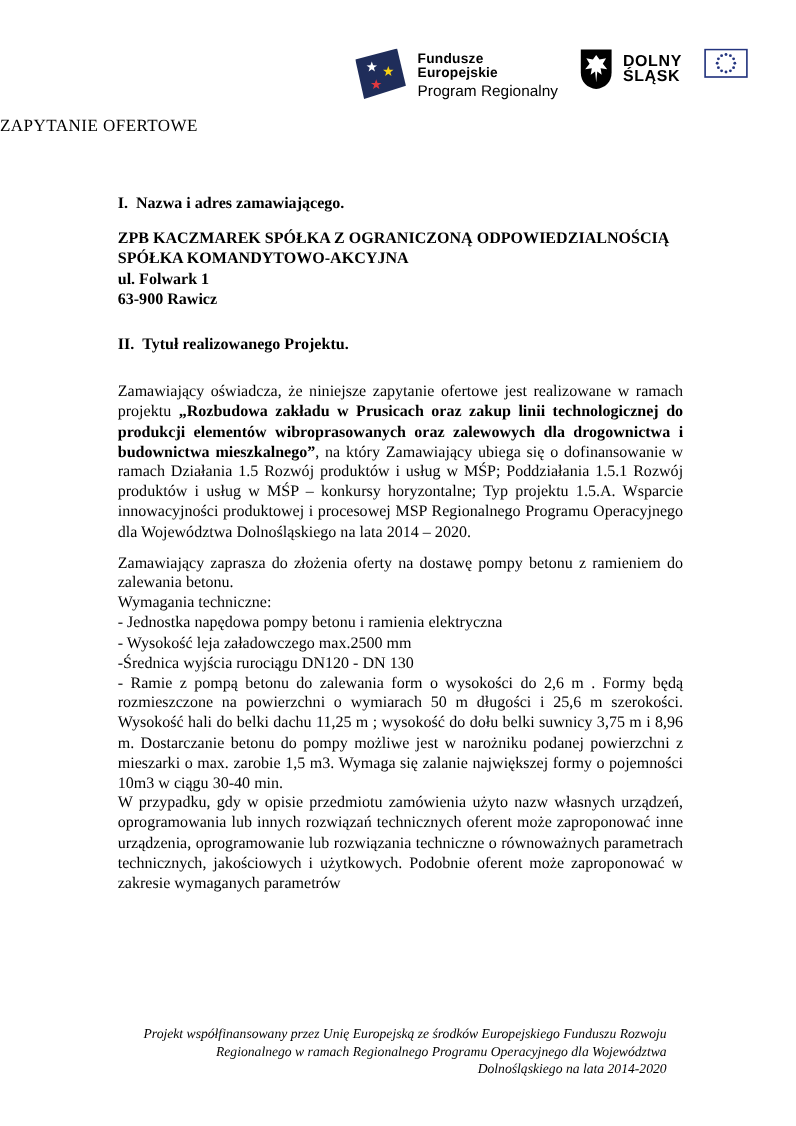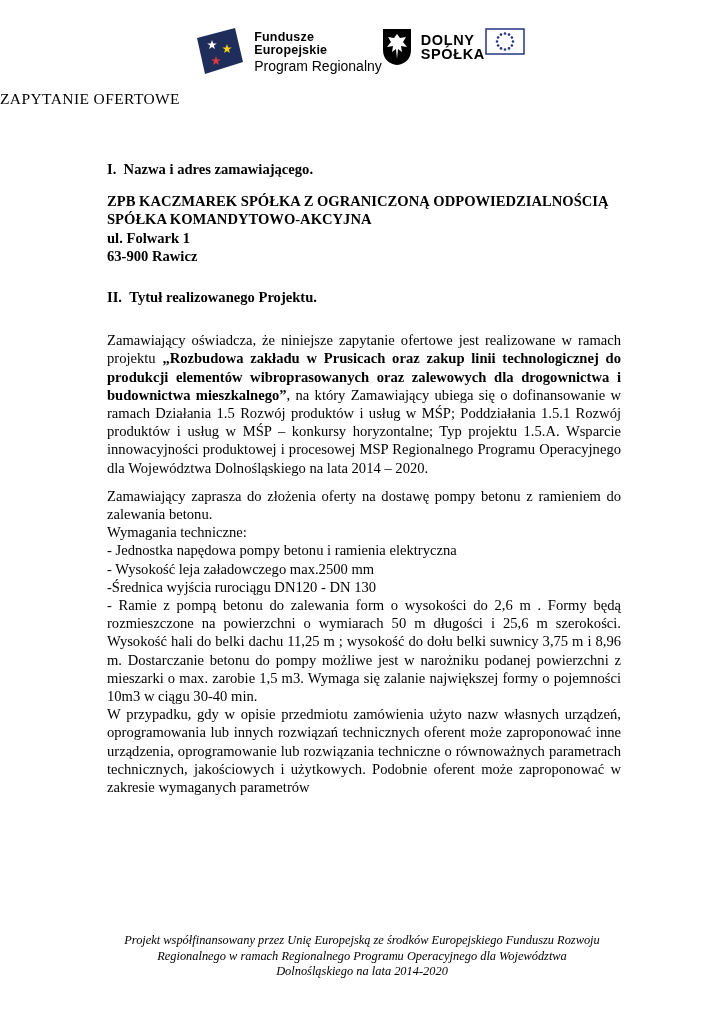--- a/index.html
+++ b/index.html
@@ -4,22 +4,23 @@
 <style>
   * { box-sizing: border-box; }
   html, body { margin: 0; padding: 0; background: #ffffff; }
   .page {
     width: 724px; height: 1024px; margin: 0 auto; background: #ffffff;
     position: relative; overflow: hidden; color: #000;
     font-family: "Liberation Serif", serif;
   }
   
   .logos {
-    display: flex; justify-content: center; align-items: flex-start;
-    padding: 28px 44px 0 42px;
+    display: flex; justify-content: flex-end; align-items: flex-start;
+    padding: 44px 44px 0 42px;
+    gap: 20px;
   }
   .logo { display: flex; align-items: center; gap: 9px; font-family: "Liberation Sans", sans-serif; }
   .fe-title { font-weight: bold; font-size: 12.5px; line-height: 13px; letter-spacing: .2px; }
   .fe-sub   { font-size: 14px; line-height: 10px; margin-top: 4px; }
   .ds-text  { font-weight: bold; font-size: 14.5px; line-height: 14px; letter-spacing: .6px; }
   .eu-text  { text-align: left; }
   .eu-title { font-weight: bold; font-size: 12px; line-height: 14px; }
   .eu-sub   { font-size: 8.6px; line-height: 10px; }
   
   .doc-title {
@@ -33,21 +34,21 @@
   .sec2 { margin-top: 23px; }
   .para-just { text-align: justify; margin: 0; }
   .para2 { margin-top: 25px; }
   .b { font-weight: bold; }
   .sec3 { margin-top: 21px; }
   .intro { margin-top: 10px; }
   .closing { }
   
   .doc-footer {
     position: absolute; left: 0; right: 0; bottom: 44px;
-    padding: 0 118px; text-align: center;
+    padding: 0 118px; text-align: right;
     font-style: italic; font-size: 12.4px; line-height: 15.6px;
   }
 </style>
 </head>
 <body>
 
 <div class="page">
 
   <header class="logos">
 
@@ -73,21 +74,21 @@
 
     <div class="logo">
       <svg width="30" height="38" viewBox="0 0 30 38">
         <path d="M1 1 H29 V22 C29 31 23 36 15 37 C7 36 1 31 1 22 Z" fill="#000000"></path>
         <g fill="#ffffff">
           <path d="M15 6 L12 10 L6 9 L9 14 L5 19 L11 18 L10 24 L14 21 L15 31 L16 21 L20 24 L19 18 L25 19 L21 14 L24 9 L18 10 Z"></path>
         </g>
       </svg>
       <div class="ds-text">
         <div>DOLNY</div>
-        <div>SPÓŁKA</div>
+        <div>ŚLĄSK</div>
       </div>
     </div>
 
     <div class="logo">
       <svg width="40" height="27" viewBox="0 0 40 27">
         <rect x="1" y="1" width="38" height="25" fill="#ffffff" stroke-width="1.5" stroke="#24357f"></rect>
         <g fill="#24357f">
           <circle cx="28" cy="13.5" r="1.3"></circle>
           <circle cx="26.9" cy="17.5" r="1.3"></circle>
           <circle cx="24" cy="20.4" r="1.3"></circle>

